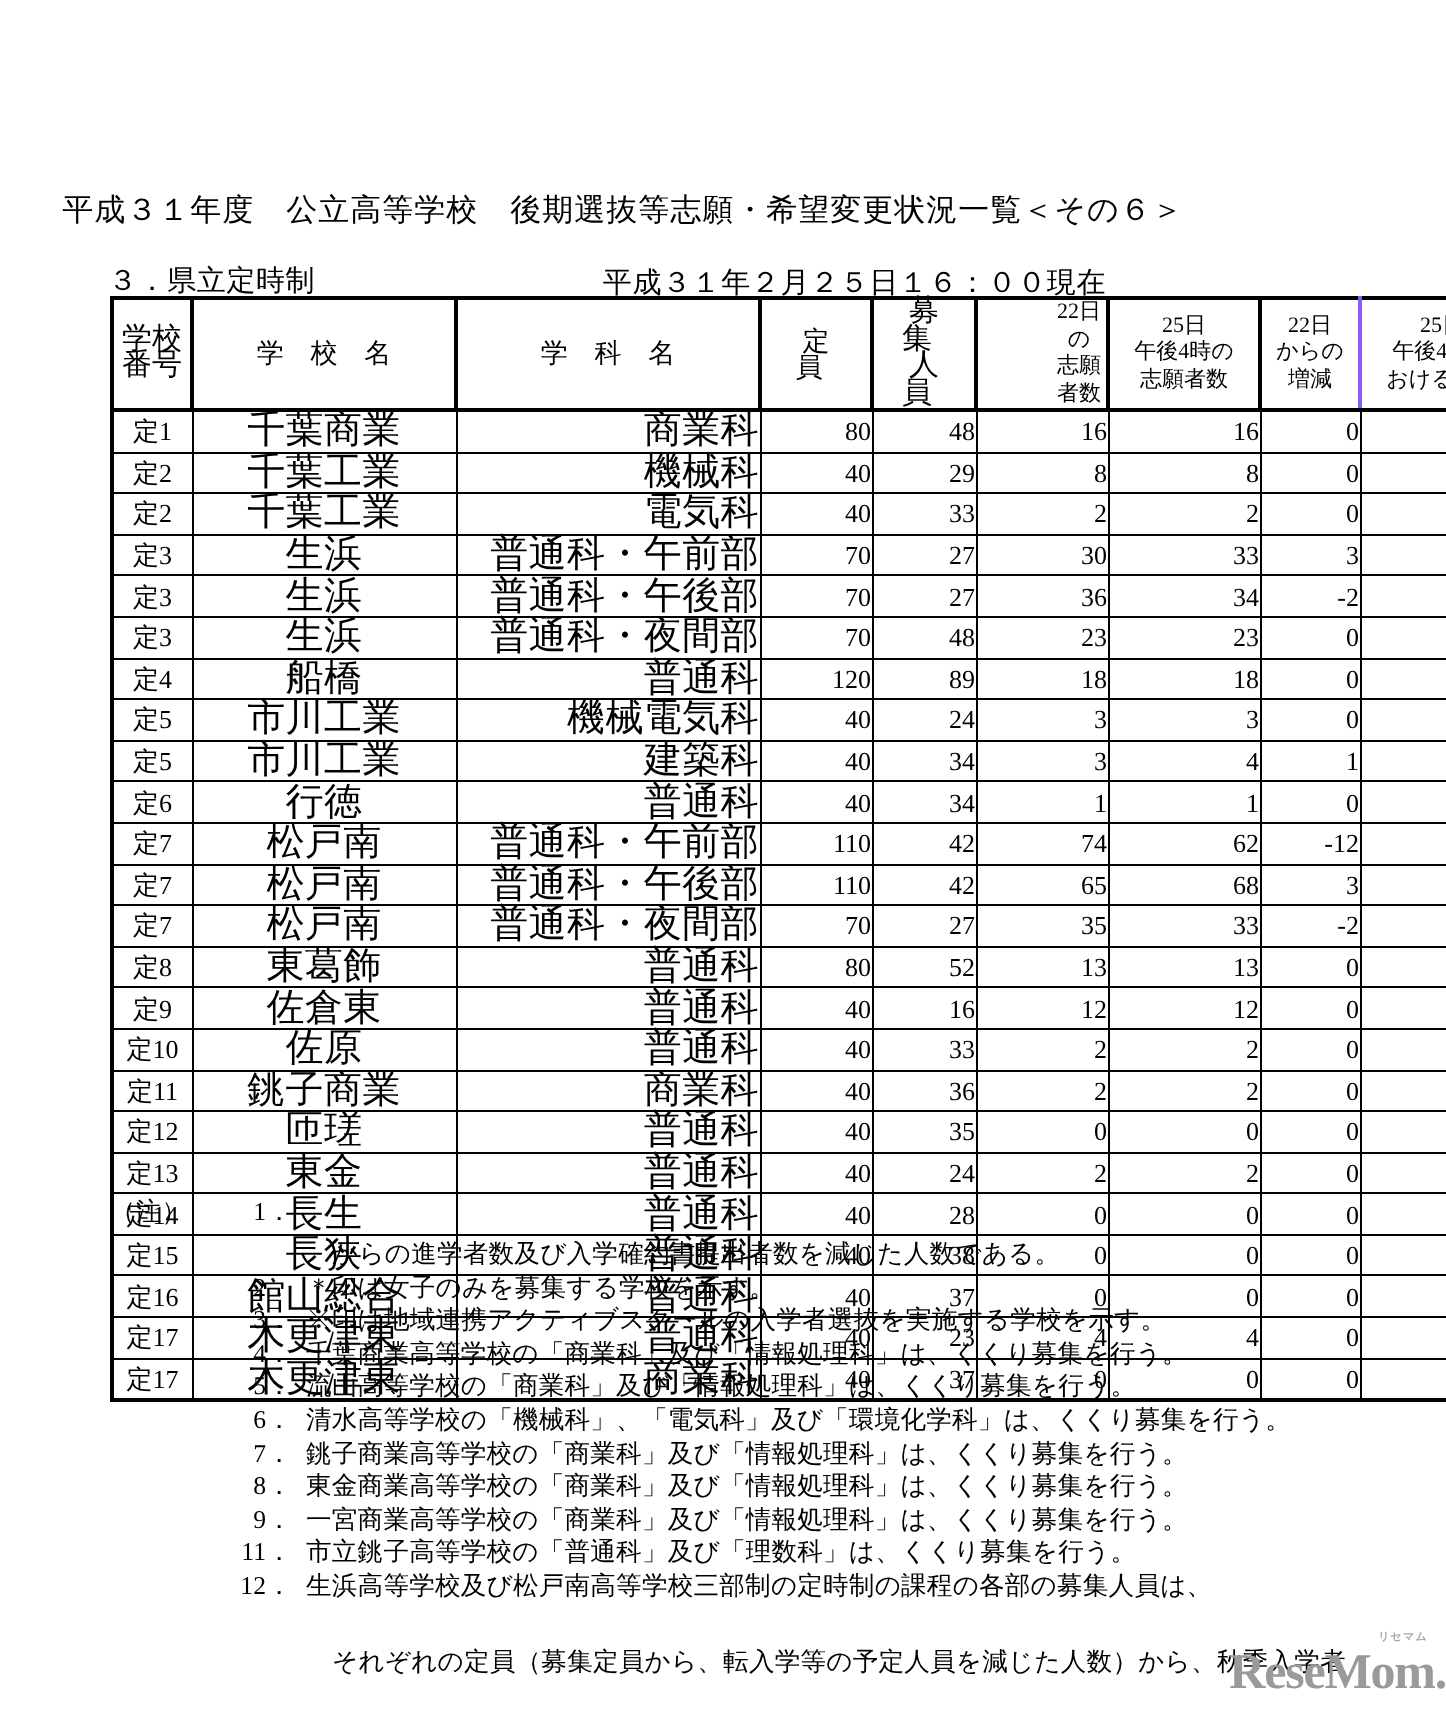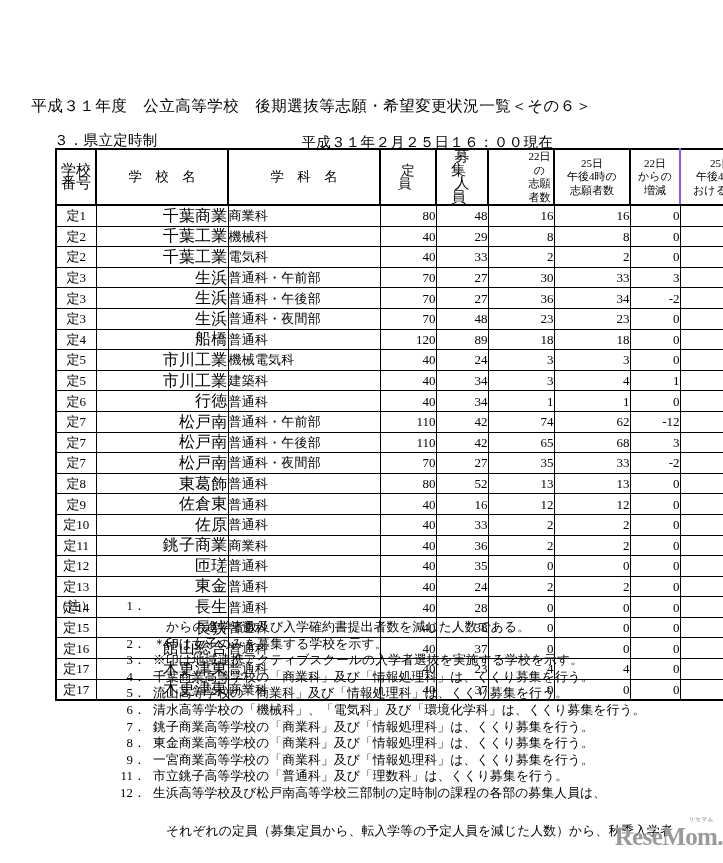--- a/index.html
+++ b/index.html
@@ -105,29 +105,29 @@
   tbody tr { height: 19.6px; }
   tbody td { height: 19.6px; }
 
   td.c-no {
     text-align: right;
     padding-right: 3px;
     font-size: 13px;
     letter-spacing: 0px;
   }
   td.c-school {
+    text-align: center;
+    padding-left: 4px;
+    font-size: 19px;
+    letter-spacing: 0.2px;
+  }
+  td.c-dept {
     text-align: right;
     padding-left: 4px;
-    font-size: 16px;
-    letter-spacing: 0.2px;
-  }
-  td.c-dept {
-    text-align: left;
-    padding-left: 4px;
-    font-size: 13px;
+    font-size: 19px;
     letter-spacing: 0.2px;
     margin-top: 36px;
   }
   td.c-num {
     text-align: right;
     padding-right: 9px;
     font-size: 13px;
   }
   td.c-num-wide {
     text-align: right;

